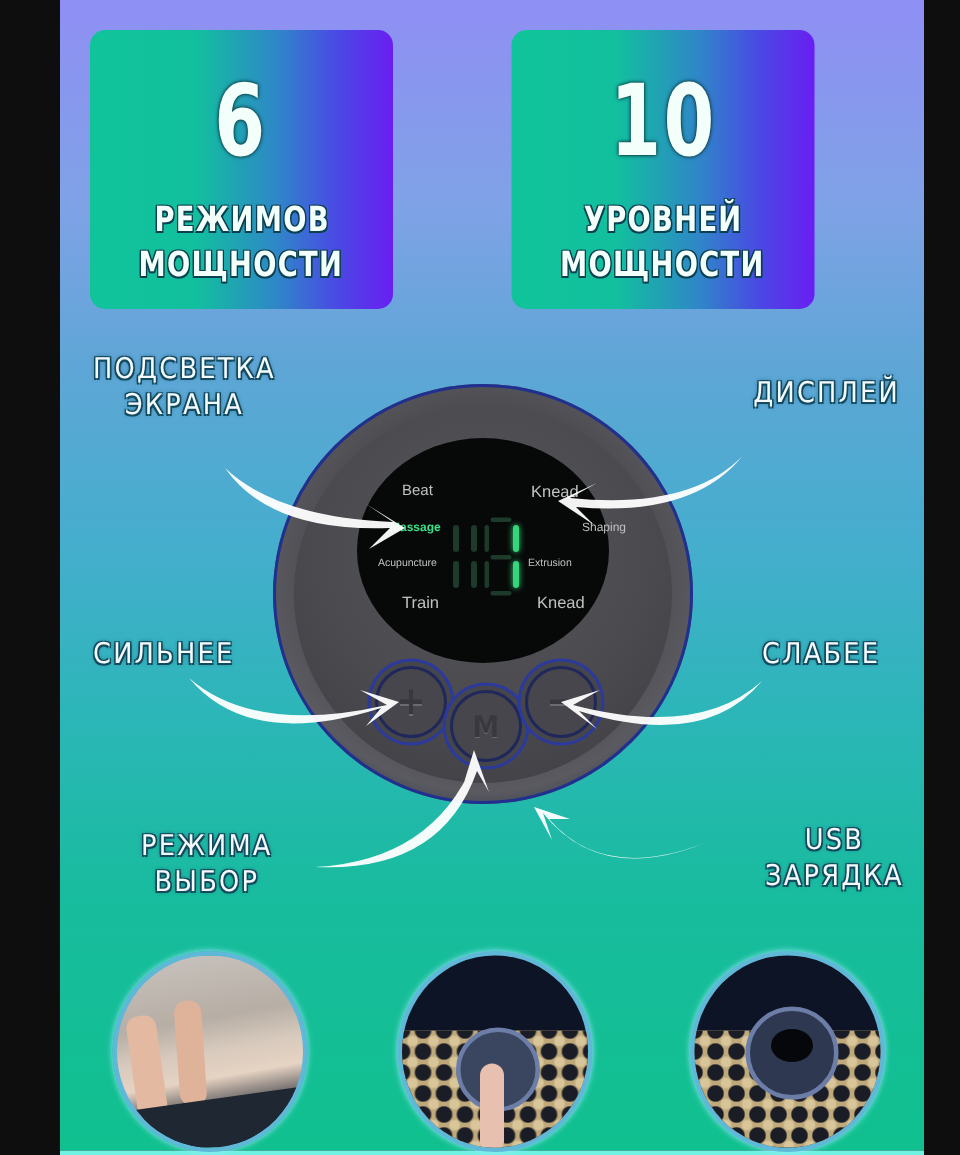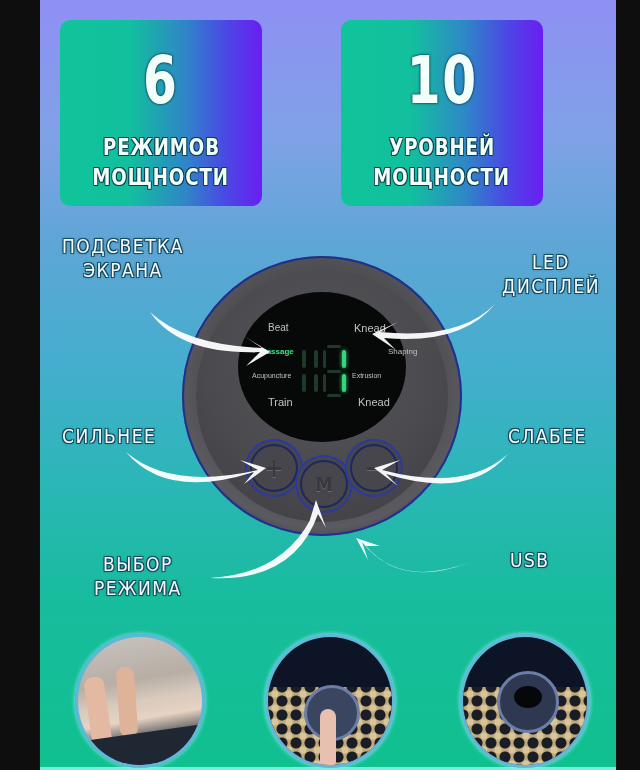--- a/index.html
+++ b/index.html
@@ -59,35 +59,35 @@
   <div class="num">10</div>
   <div class="line l1">УРОВНЕЙ</div>
   <div class="line">МОЩНОСТИ</div>
 </div>
 
 <div class="lbl" style="left:62px;top:234px;">
   <div>ПОДСВЕТКА</div>
   <div>ЭКРАНА</div>
 </div>
 <div class="lbl" style="left:484px;top:250px;width:116px;text-align:right;">
-  <div style="padding-right:30px;">LED</div>
   <div>ДИСПЛЕЙ</div>
 </div>
 <div class="lbl" style="left:62px;top:424px;">
   <div>СИЛЬНЕЕ</div>
 </div>
 <div class="lbl" style="left:508px;top:424px;">
   <div>СЛАБЕЕ</div>
 </div>
 <div class="lbl" style="left:94px;top:552px;">
+  <div>РЕЖИМА</div>
   <div>ВЫБОР</div>
-  <div>РЕЖИМА</div>
 </div>
 <div class="lbl" style="left:474px;top:548px;margin-left:36px;">
   <div>USB</div>
+  <div>ЗАРЯДКА</div>
 </div>
 
 <div class="device">
   <div class="inner-ring"></div>
   <div class="lcd">
     <div class="mode" style="left:30px;top:30px;">Beat</div>
     <div class="mode active" style="left:22px;top:55px;font-size:8px;">Massage</div>
     <div class="mode" style="left:14px;top:80px;font-size:7px;">Acupuncture</div>
     <div class="mode" style="left:30px;top:104px;font-size:11px;text-align:right;">Train</div>
     <div class="mode" style="left:116px;top:30px;font-size:11px;">Knead</div>

